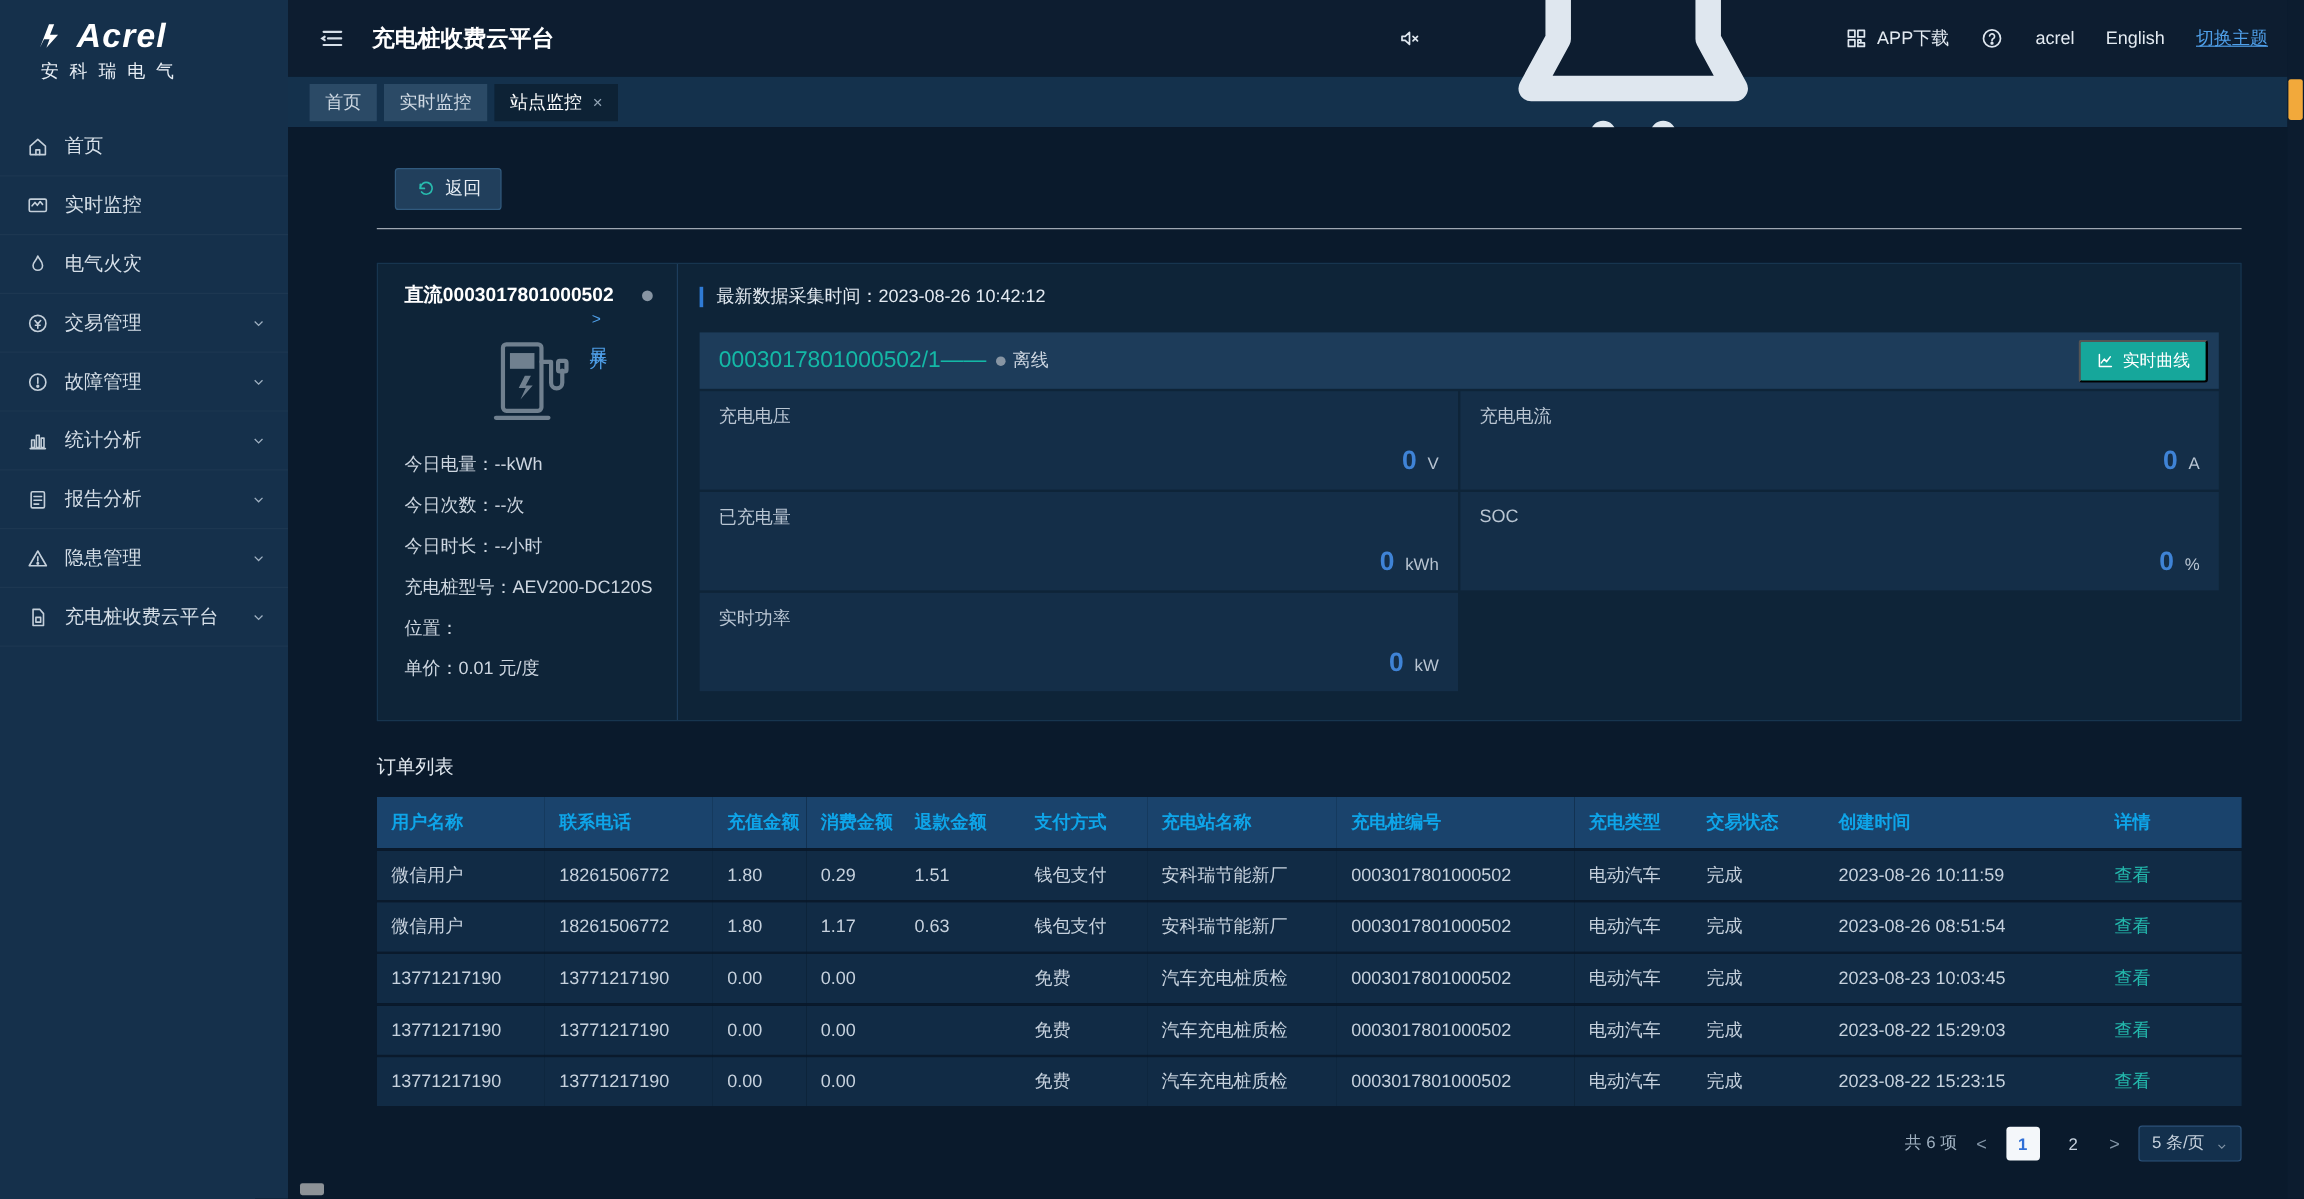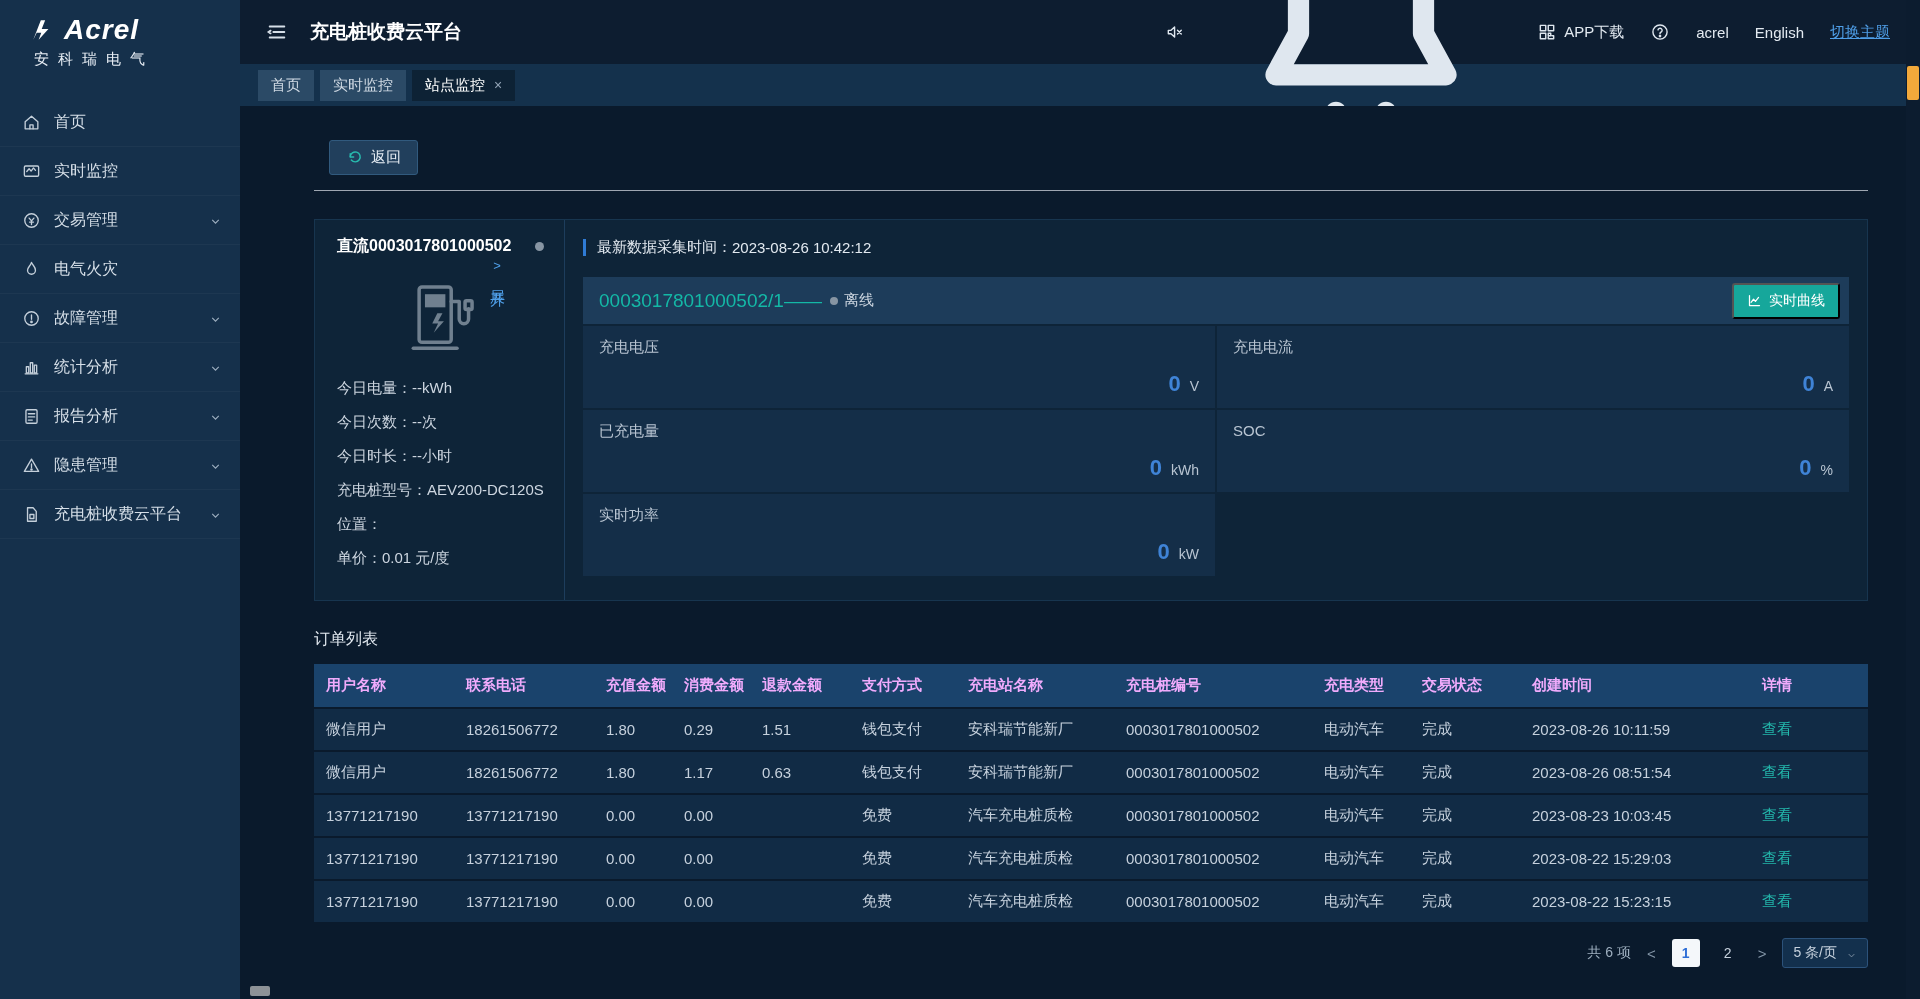--- a/index.html
+++ b/index.html
@@ -83,21 +83,21 @@
   .metric { background:#142e48; height:82px; padding:12px 16px 11px; display:flex; flex-direction:column; justify-content:space-between; }
   .metric-label { font-size:15px; color:#b9c5d2; }
   .metric-valrow { align-self:flex-end; display:flex; align-items:baseline; gap:9px; }
   .metric-value { font-size:22px; font-weight:bold; color:#3f83d6; }
   .metric-unit { font-size:14px; color:#b9c5d2; }
   .metric.empty { background:transparent; }
 
   
   .orders-title { margin:28px 0 14px; font-size:16px; color:#e2e9f0; }
   table.orders { width:100%; border-collapse:collapse; table-layout:fixed; font-size:15px; }
-  table.orders th { background:#1a436c; color:#f0abfc; font-weight:bold; text-align:left; padding:12px 12px; white-space:nowrap; overflow:hidden; }
+  table.orders th { background:#1a436c; color:#0ea5e9; font-weight:bold; text-align:left; padding:12px 12px; white-space:nowrap; overflow:hidden; }
   table.orders td { background:#112b45; color:#c6d1dd; padding:11px 12px; border-top:2px solid #0a1a2c; white-space:nowrap; overflow:hidden; }
   .link { color:#23b8ac; cursor:pointer;text-align:center; }
 
   .pager { display:flex; justify-content:flex-end; align-items:center; gap:14px; margin-top:16px; font-size:14px; color:#9fb0c0; }
   .pg-arrow { color:#8496a8; font-size:15px; cursor:pointer; padding:0 2px; }
   .page-btn { min-width:28px; height:28px; line-height:28px; text-align:center; cursor:pointer; color:#c6d1dd; border-radius:3px; }
   .page-btn.active { background:#f4f7fa; color:#2f6fd6; font-weight:bold; }
   .page-size { border:1px solid #2c527a; background:#13304d; padding:5px 10px; border-radius:3px;
     display:flex; align-items:center; gap:9px; color:#c6d1dd; cursor:pointer; }
   .ps-caret { width:11px; height:11px; color:#8496a8; }
@@ -138,33 +138,33 @@
       </div>
       <div class="menu-item">
         <span class="mi-icon"><svg viewBox="0 0 24 24">
               <rect x="3" y="5" width="18" height="13" rx="1.5"></rect>
               <path d="M6 12 l3-3.5 2.5 3 3-4 2.5 3"></path>
             </svg></span>
         <span>实时监控</span>
       </div>
       <div class="menu-item">
         <span class="mi-icon"><svg viewBox="0 0 24 24">
+              <path d="M12 3 C13.5 7 17 8.5 17 13 a5 5 0 0 1 -10 0 C7 9 10.8 7.5 12 3 Z"></path>
+            </svg></span>
+        <span>电气火灾</span>
+      </div>
+      <div class="menu-item">
+        <span class="mi-icon"><svg viewBox="0 0 24 24">
               <circle cx="12" cy="12" r="8.5"></circle>
               <path d="M9 9 l3 3.5 3-3.5 M12 12.5 V17 M9.5 14 h5"></path>
             </svg></span>
         <span>交易管理</span>
         <span class="chev"><svg viewBox="0 0 24 24">
               <path d="M6 9 l6 6 6-6"></path>
             </svg></span>
-      </div>
-      <div class="menu-item">
-        <span class="mi-icon"><svg viewBox="0 0 24 24">
-              <path d="M12 3 C13.5 7 17 8.5 17 13 a5 5 0 0 1 -10 0 C7 9 10.8 7.5 12 3 Z"></path>
-            </svg></span>
-        <span>电气火灾</span>
       </div>
       <div class="menu-item">
         <span class="mi-icon"><svg viewBox="0 0 24 24">
               <circle cx="12" cy="12" r="8.5"></circle>
               <path d="M12 7.5 V13"></path>
               <circle cx="12" cy="16.3" r="0.9" fill="currentColor"></circle>
             </svg></span>
         <span>故障管理</span>
         <span class="chev"><svg viewBox="0 0 24 24">
               <path d="M6 9 l6 6 6-6"></path>

